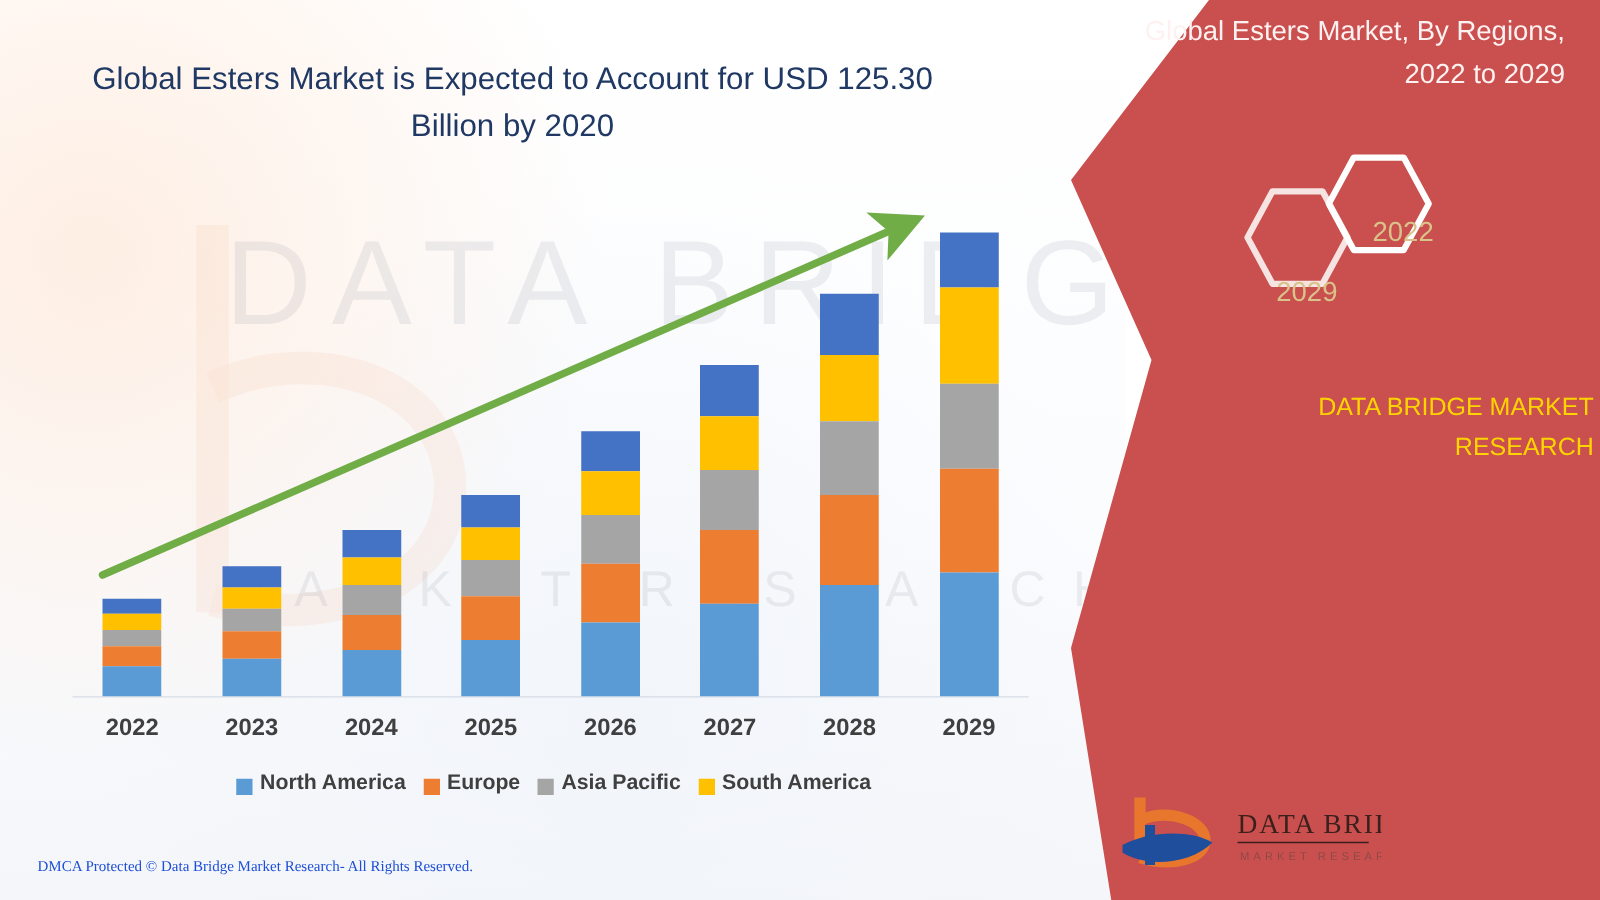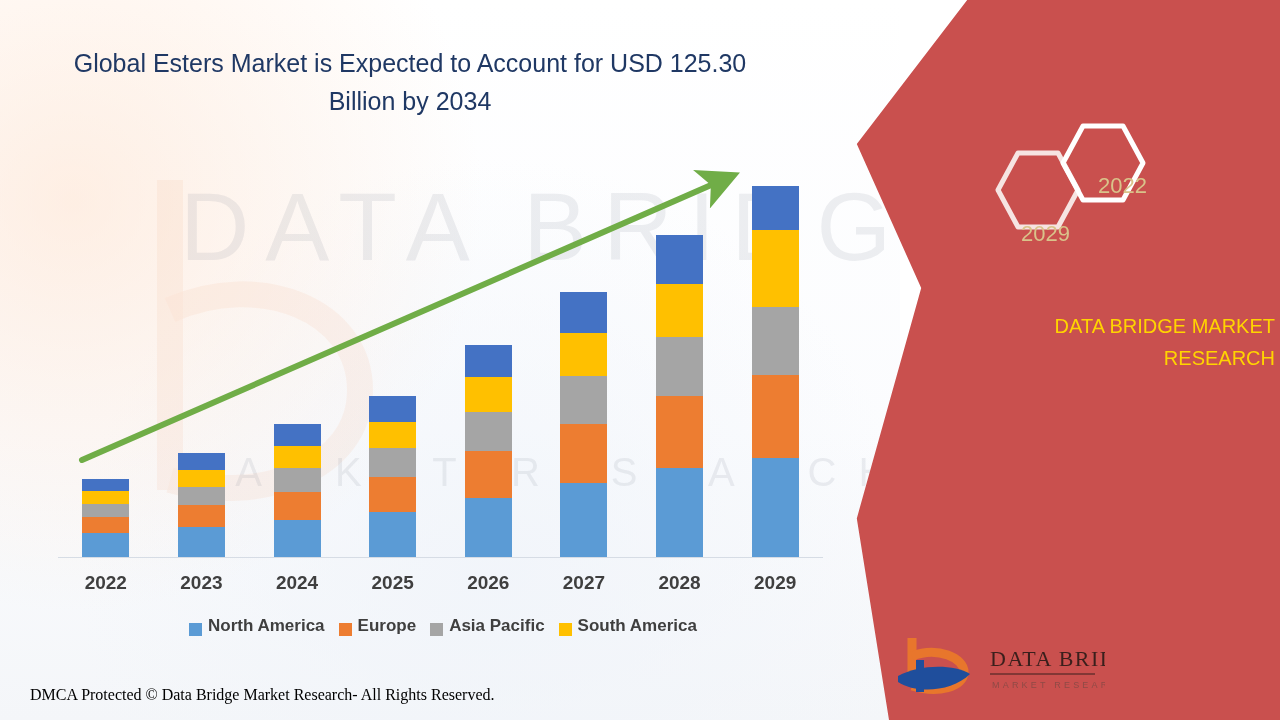--- a/index.html
+++ b/index.html
@@ -85,21 +85,21 @@
     position:absolute; left:58px; top:616px; width:770px;
     display:flex; align-items:center; justify-content:center; gap:14px;
   }
   .legend-item { display:flex; align-items:flex-end; gap:6px; }
   .legend-swatch { width:13px; height:13px; display:block; }
   .legend-text { font-size:17px; font-weight:bold; color:#3f3f3f; white-space:nowrap; }
 
   
   .footer-left {
     position:absolute; left:30px; top:686px;
-    font-size:16px; color:#000000; font-family:"Liberation Serif", serif;
+    font-size:12px; color:#1d4ed8; font-family:"Liberation Serif", serif;
   }
   .footer-right {
     position:absolute; left:460px; top:686px;
     font-size:12px; color:#222; font-family:"Liberation Serif", serif;
   }
 
   
   .red-panel {
     position:absolute; right:0; top:0; width:460px; height:720px;
     background:#c9504e;
@@ -132,21 +132,21 @@
 
   <div class="watermark">
     <svg class="wm-logo" viewBox="0 0 320 360">
       <path d="M60,20 L60,330" stroke="#f3b08a" stroke-width="26" fill="none" opacity="0.55"></path>
       <path d="M60,150 C150,110 250,150 250,230 C250,310 150,345 60,320" stroke="#f3b08a" stroke-width="26" fill="none" opacity="0.55"></path>
     </svg>
     <div class="wm-line1">DATA BRIDGE</div>
     <div class="wm-line2">MARKET RESEARCH</div>
   </div>
 
-  <div class="chart-title">Global Esters Market is Expected to Account for USD 125.30 Billion by 2034</div>
+  <div class="chart-title">Global Esters Market is Expected to Account for USD 125.30 Billion by 2020</div>
 
   <div class="plot">
     <div class="axis-line"></div>
     <div class="bars" id="bars">
         <div class="bar-col">
           <div class="bar-stack">
             <span class="seg" style="height: 23.9832px; background: rgb(91, 155, 213);"></span>
             <span class="seg" style="height: 15.9888px; background: rgb(237, 125, 49);"></span>
             <span class="seg" style="height: 13.0279px; background: rgb(165, 165, 165);"></span>
             <span class="seg" style="height: 13.0279px; background: rgb(255, 192, 0);"></span>
@@ -254,20 +254,21 @@
       </div>
       <div class="legend-item">
         <span class="legend-swatch" style="background: rgb(255, 192, 0);"></span>
         <span class="legend-text">South America</span>
       </div>
     </div>
 
   <div class="footer-left">DMCA Protected © Data Bridge Market Research- All Rights Reserved.</div>
 
   <div class="red-panel"></div>
+  <div class="panel-title">Global Esters Market, By Regions, 2022 to 2029</div>
 
   <svg class="hexes" viewBox="0 0 210 150">
     <path d="M38,35 L78,35 L98,72 L78,109 L38,109 L18,72 Z" fill="none" stroke="#f6e4e2" stroke-width="5" stroke-linejoin="round"></path>
     <path d="M103,8 L143,8 L163,45 L143,82 L103,82 L83,45 Z" fill="none" stroke="#ffffff" stroke-width="5" stroke-linejoin="round"></path>
   </svg>
   <div class="hex-label hex-2022-label">2022</div>
   <div class="hex-label hex-2029-label">2029</div>
 
   <div class="brand-text">DATA BRIDGE MARKET RESEARCH</div>
 

